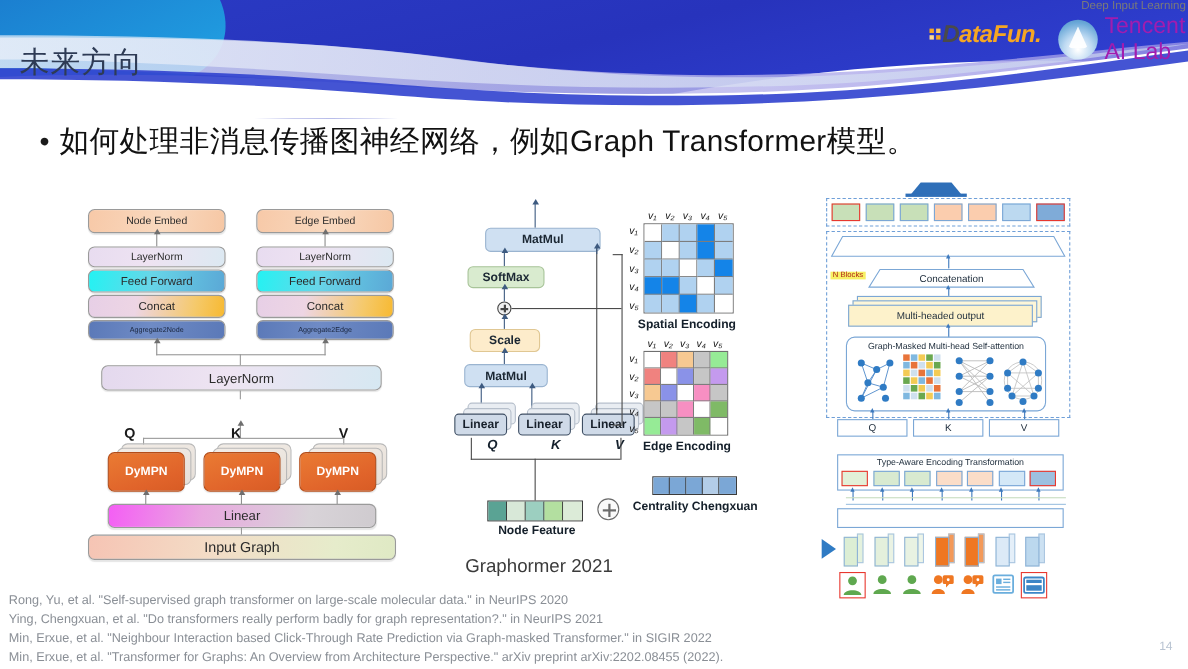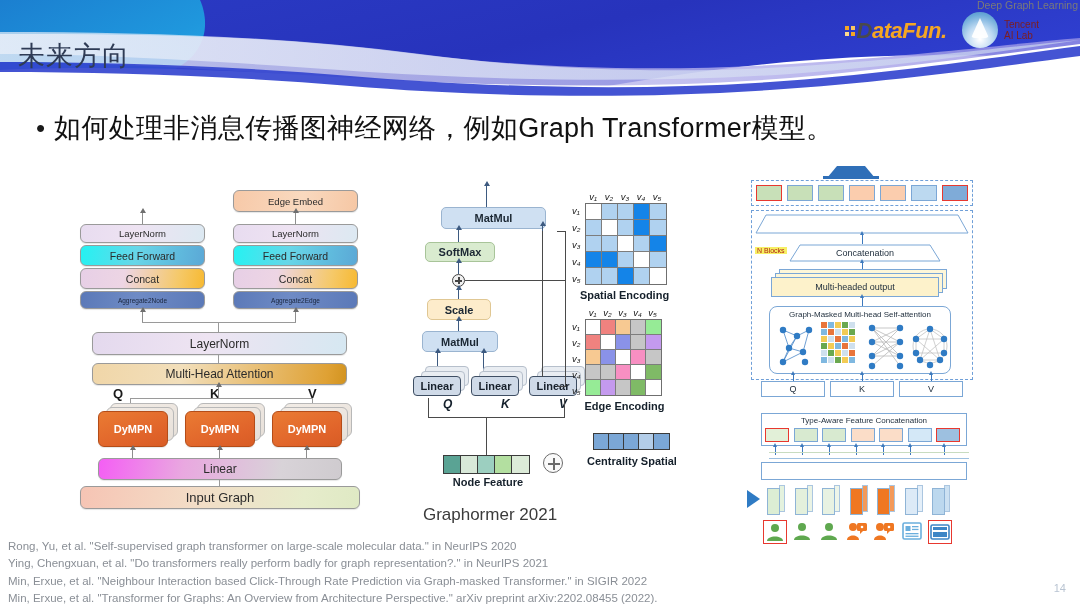--- a/index.html
+++ b/index.html
@@ -46,21 +46,21 @@
     position: relative; overflow: hidden; margin-right: 6px; flex: none;
   }
   .tc-circle::after {
     content:''; position:absolute; left:50%; top:18%;
     transform: translateX(-50%);
     width:0; height:0;
     border-left: 9px solid transparent; border-right: 9px solid transparent;
     border-bottom: 20px solid rgba(255,255,255,0.92);
     border-radius: 4px;
   }
-  .tc-text { font-size: 10px; color: #7f1d1d; line-height: 1.12; white-space: nowrap; }
+  .tc-text { font-size: 21px; color: #a21caf; line-height: 1.12; white-space: nowrap; }
 
   
   .bullet-row {
     position: absolute; left: 36px; top: 110px; width: 1010px;
     display: flex; align-items: baseline; z-index: 5;
   }
   .bullet-dot { font-size: 26px; color: #1a1a1a; margin-right: 9px; line-height: 1; }
   .bullet-text { font-size: 27px; color: #111111; letter-spacing: 0.3px; }
 
   
@@ -226,21 +226,21 @@
 
     <path d="M0,108 H1080 V44 C1000,54 900,68 790,78 C640,90 470,86 320,76 C200,68 90,66 0,70 Z" fill="#ffffff"></path>
 
     <path d="M0,62 C110,62 230,66 350,76 C470,86 620,92 770,82 C890,74 990,58 1080,46 V56
              C990,68 890,82 770,90 C620,100 470,96 350,86 C230,76 110,72 0,72 Z" fill="#3445cf" opacity="0.92"></path>
   </svg>
 </div>
 
 <div class="slide-title">未来方向</div>
 
-<div class="dgl-caption">Deep Graph Learning</div>
+<div class="dgl-caption">Deep Input Learning</div>
 
 <div class="datafun-logo">
   <div class="df-dots">
       <i></i>
       <i></i>
       <i></i>
       <i></i>
     </div>
   <div class="df-text"><span class="d">D</span><span>ataFun.</span></div>
 </div>
@@ -255,20 +255,21 @@
 
 <div class="bullet-row">
   <span class="bullet-dot">•</span>
   <span class="bullet-text">如何处理非消息传播图神经网络，例如Graph Transformer模型。</span>
 </div>
 
 <div class="figures">
 
   <div class="fig" id="fig-grover">
 
+    <div class="gbox g-peach" style="left:0px;  top:0px;  width:125px; height:22px;">Node Embed</div>
     <div class="gbox g-peach" style="left:153px;top:0px;  width:125px; height:22px;">Edge Embed</div>
 
     <div class="garrow" style="left:62px;  top:22px; height:12px;"></div>
     <div class="garrow" style="left:215px; top:22px; height:12px;"></div>
 
     <div class="gbox g-lav" style="left:0px;  top:34px; width:125px; height:19px;">LayerNorm</div>
     <div class="gbox g-lav" style="left:153px;top:34px; width:125px; height:19px;">LayerNorm</div>
 
     <div class="gbox g-cyan" style="left:0px;  top:55px; width:125px; height:21px; font-size:10.5px;">Feed Forward</div>
     <div class="gbox g-cyan" style="left:153px;top:55px; width:125px; height:21px; font-size:10.5px;">Feed Forward</div>
@@ -281,21 +282,20 @@
 
     <div class="garrow" style="left:62px;  top:121px; height:12px;"></div>
     <div class="garrow" style="left:215px; top:121px; height:12px;"></div>
     <div class="gline" style="left:62px; top:132px; width:154px; height:1px;"></div>
     <div class="gline" style="left:138px; top:132px; width:1px; height:10px;"></div>
 
     <div class="gbox g-norm" style="left:12px; top:142px; width:255px; height:23px; font-size:12px;">LayerNorm</div>
 
     <div class="gline" style="left:138px; top:165px; width:1px; height:8px;"></div>
 
-    <div class="gbox g-mha" style="left:12px; top:173px; width:255px; height:22px; font-size:12px;">Multi-Head Attention</div>
 
     <div class="glabel" style="left:33px; top:196px;">Q</div>
     <div class="glabel" style="left:130px;top:196px;">K</div>
     <div class="glabel" style="left:228px;top:196px;">V</div>
 
     <div class="gline" style="left:50px;  top:208px; width:1px; height:12px;"></div>
     <div class="gline" style="left:50px;  top:208px; width:182px; height:1px;"></div>
     <div class="gline" style="left:232px; top:208px; width:1px; height:12px;"></div>
     <div class="garrow" style="left:138px; top:196px; height:12px;"></div>
 
@@ -457,21 +457,21 @@
       </div>
     <div class="h-cap" style="left:172px; top:215px; width:115px; text-align:center;">Edge Encoding</div>
 
     <div class="cent-bar" id="cent-bar" style="left:198px; top:248px;">
         <span style="background: rgb(123, 167, 214);"></span>
         <span style="background: rgb(123, 167, 214);"></span>
         <span style="background: rgb(123, 167, 214);"></span>
         <span style="background: rgb(179, 205, 232);"></span>
         <span style="background: rgb(123, 167, 214);"></span>
       </div>
-    <div class="h-cap" style="left:172px; top:270px; width:130px; text-align:center;">Centrality Spatial</div>
+    <div class="h-cap" style="left:172px; top:270px; width:130px; text-align:center;">Centrality Chengxuan</div>
 
     <div class="hline" style="left:170px; top:46px; width:1px; height:155px;"></div>
     <div class="hline" style="left:162px; top:46px; width:9px; height:1px;"></div>
     <div class="hline" style="left:162px; top:201px; width:9px; height:1px;"></div>
     <div class="hline" style="left:70px;  top:95px; width:100px; height:1px;"></div>
 
     <div class="fig-caption" style="left:-5px; top:320px; width:200px;">Graphormer 2021</div>
   </div>
 
   <div class="fig" id="fig-gmt">
@@ -603,21 +603,21 @@
     <div class="marrow" style="left:186px; top:209px; height:8px;"></div>
 
     <div class="m-solid" style="left:16px;  top:216px; width:64px; height:16px;"></div>
     <div class="m-lbl" style="left:16px;  top:216px; width:64px; height:16px; font-size:9px;">Q</div>
     <div class="m-solid" style="left:85px;  top:216px; width:64px; height:16px;"></div>
     <div class="m-lbl" style="left:85px;  top:216px; width:64px; height:16px; font-size:9px;">K</div>
     <div class="m-solid" style="left:154px; top:216px; width:64px; height:16px;"></div>
     <div class="m-lbl" style="left:154px; top:216px; width:64px; height:16px; font-size:9px;">V</div>
 
     <div class="m-solid" style="left:16px; top:248px; width:206px; height:33px;"></div>
-    <div class="m-lbl" style="left:16px; top:249px; width:206px; height:12px; font-size:8px;">Type-Aware Feature Concatenation</div>
+    <div class="m-lbl" style="left:16px; top:249px; width:206px; height:12px; font-size:8px;">Type-Aware Encoding Transformation</div>
     <div id="gmt-tat-chips">
         <div class="m-chip red" style="left: 20px; top: 263px; width: 24px; height: 14px; background: rgb(226, 240, 216);"></div>
         <div class="m-chip" style="left: 48.5px; top: 263px; width: 24px; height: 14px; background: rgb(216, 234, 208);"></div>
         <div class="m-chip" style="left: 77px; top: 263px; width: 24px; height: 14px; background: rgb(216, 234, 208);"></div>
         <div class="m-chip" style="left: 105.5px; top: 263px; width: 24px; height: 14px; background: rgb(251, 221, 200);"></div>
         <div class="m-chip" style="left: 134px; top: 263px; width: 24px; height: 14px; background: rgb(251, 221, 200);"></div>
         <div class="m-chip" style="left: 162.5px; top: 263px; width: 24px; height: 14px; background: rgb(212, 232, 247);"></div>
         <div class="m-chip red" style="left: 191px; top: 263px; width: 24px; height: 14px; background: rgb(157, 192, 224);"></div>
       </div>
 

